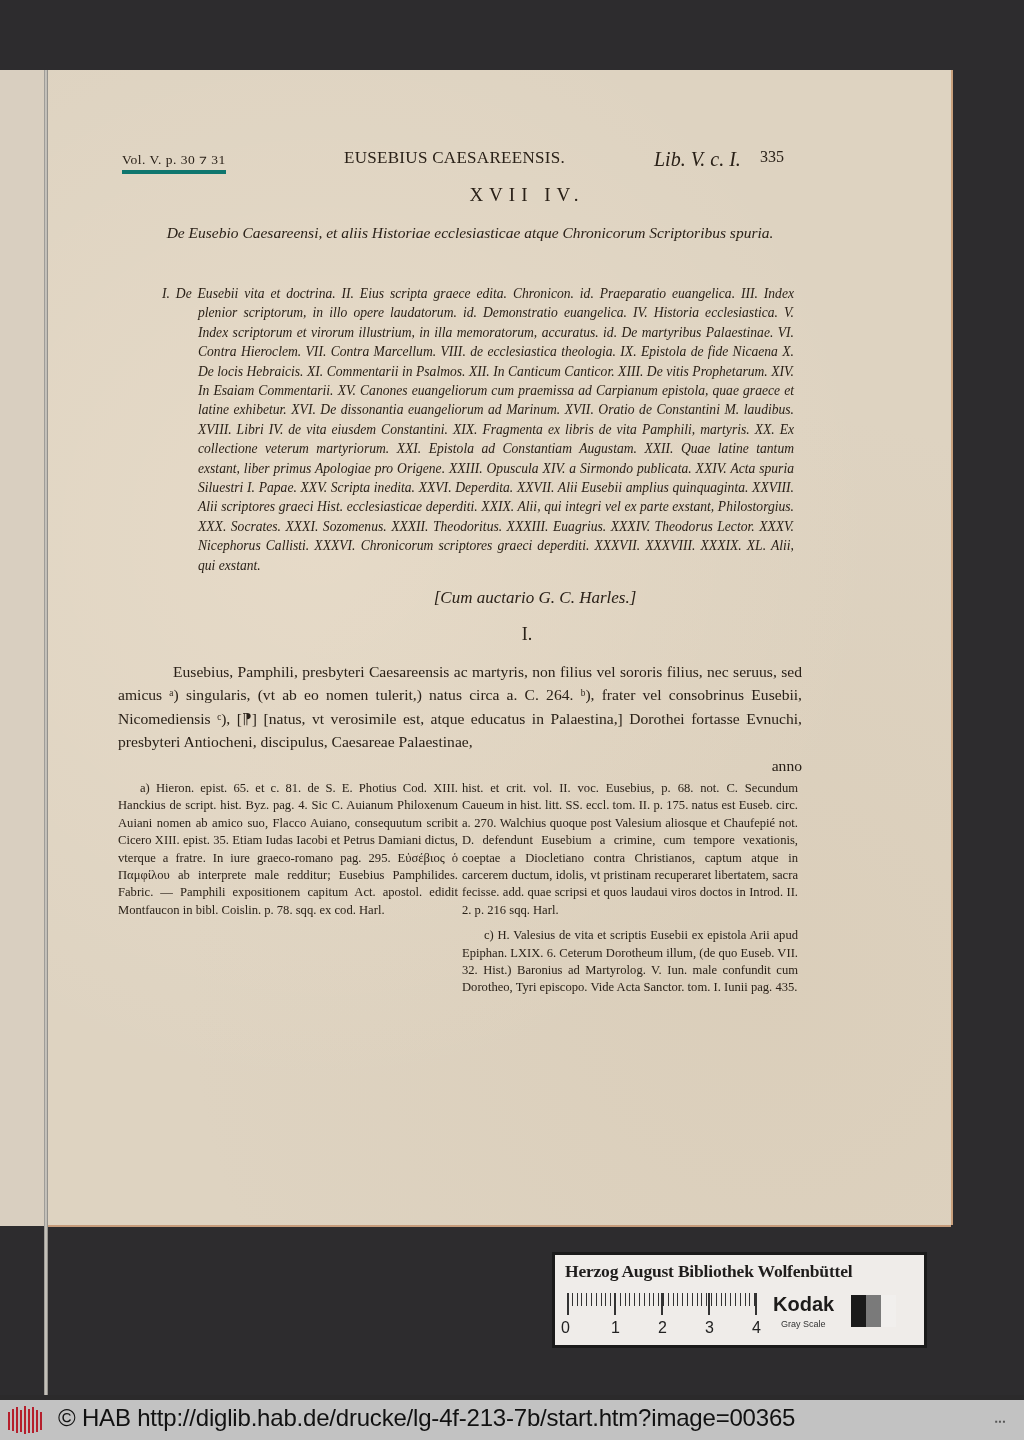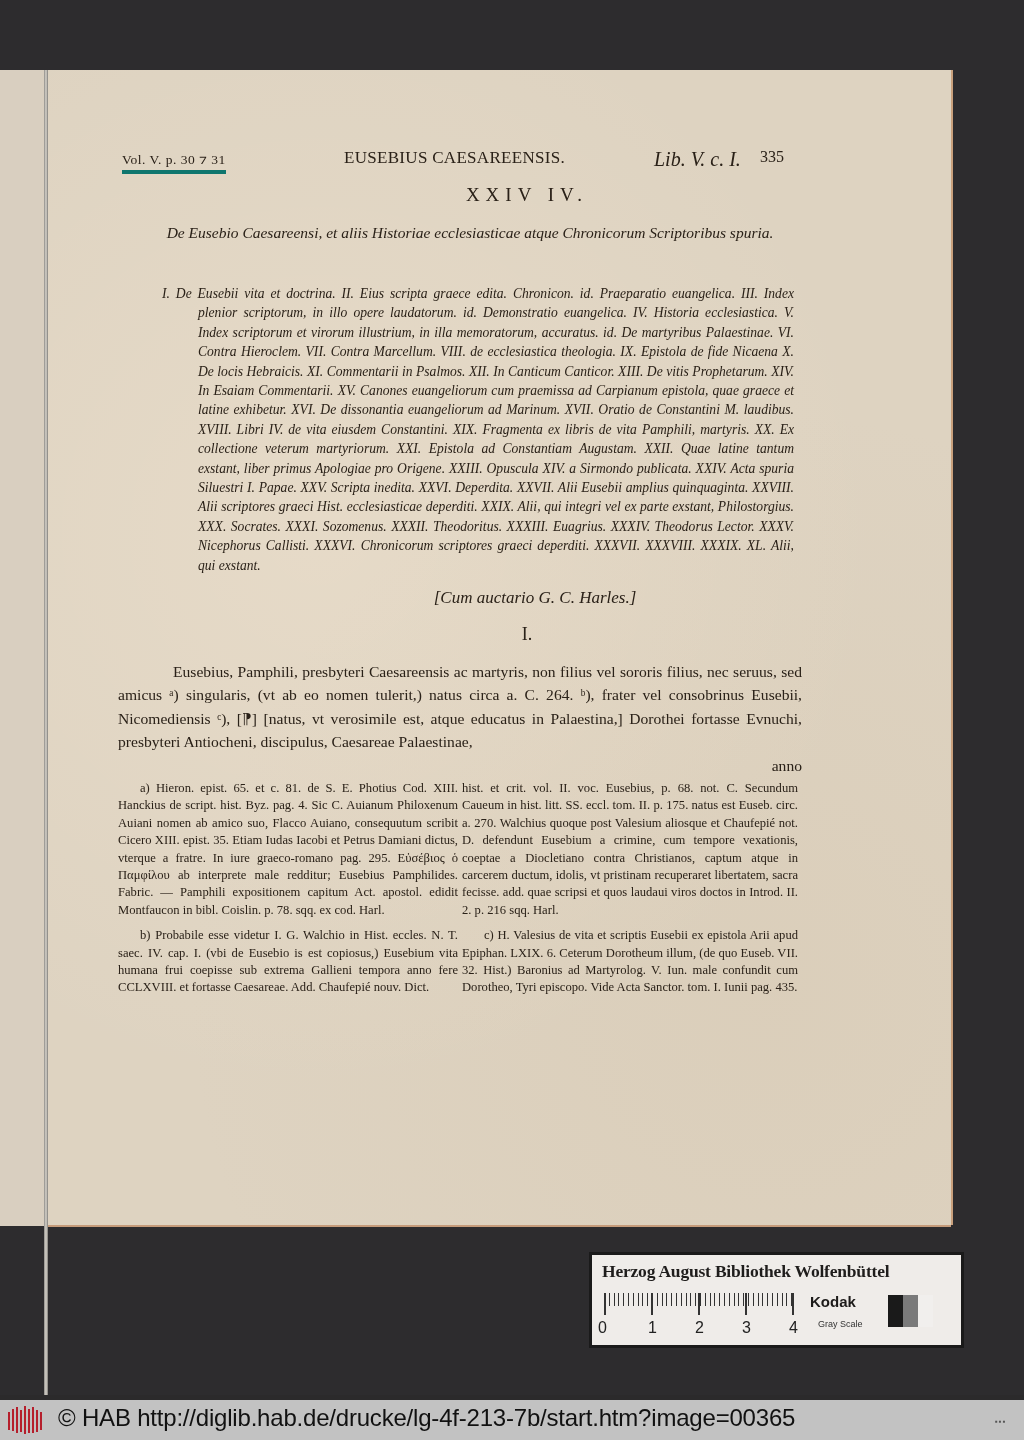--- a/index.html
+++ b/index.html
@@ -69,40 +69,40 @@
   .body-text p { margin:0; text-indent:55px; }
   .body-text .quae { display:block; text-align:right; }
   .notes {
     position:absolute; top:780px; font-size:12.6px; line-height:17.4px; text-align:justify;
   }
   .notes-left { left:118px; width:340px; }
   .notes-right { left:462px; width:336px; }
   .notes p { margin:0 0 8px 0; text-indent:22px; }
   .hab-card {
     position:absolute; left:552px; top:1252px; width:375px; height:96px;
-    background:#efece9; border:3px solid #1a1a1a; box-sizing:border-box;margin-left:37px;
+    background:#efece9; border:3px solid #1a1a1a; box-sizing:border-box;
   }
   .hab-title {
     position:absolute; left:10px; top:6px; font-family:"Liberation Serif",serif;
     font-weight:bold; font-size:17.5px; color:#1f1d1c; letter-spacing:-.2px; white-space:nowrap;
   }
   .ruler {
     position:absolute; left:12px; top:38px; width:192px; height:22px;
     background:repeating-linear-gradient(90deg,#333 0 1px,transparent 1px 4.8px);
     -webkit-mask:linear-gradient(#000 0 60%, transparent 60%);
   }
   .ruler-major { position:absolute; top:38px; width:2px; height:22px; background:#333; }
   .ruler-labels {
     position:absolute; left:4px; top:64px; width:210px; height:20px;
     font-family:"Liberation Sans",sans-serif; font-size:16px; color:#222;
   }
   .ruler-labels span { position:absolute; top:0; }
   .kodak {
     position:absolute; left:218px; top:38px; font-family:"Liberation Sans",sans-serif;
-    font-weight:bold; font-size:15px; color:#1d1b1a;
+    font-weight:bold; font-size:20px; color:#1d1b1a;
   }
   .kodak-sub {
     position:absolute; left:226px; top:64px; font-family:"Liberation Sans",sans-serif;
     font-size:9px; color:#333;
   }
   .grayscale { position:absolute; left:296px; top:40px; width:45px; height:32px; display:flex; }
   .grayscale div { flex:1; }
   .footer {
     position:absolute; left:0; top:1400px; width:1024px; height:40px;
     background:#c2c2c2;
@@ -123,38 +123,37 @@
 
 <div class="page"></div>
 
 <div class="runhead">
   <span class="rh-vol">Vol. V. p. 30 ⁊ 31</span>
   <span class="rh-title">EUSEBIUS CAESAREENSIS.</span>
   <span class="rh-lib">Lib. V. c. I.</span>
   <span class="rh-num">335</span>
 </div>
 
-<div class="caput">XXIV IV.</div>
+<div class="caput">XVII IV.</div>
 <div class="subtitle">De Eusebio Caesareensi, et aliis Historiae ecclesiasticae atque Chronicorum Scriptoribus spuria.</div>
 
 <div class="summary">
   <span class="hang">I. De Eusebii vita et doctrina. II. Eius scripta graece edita. Chronicon. id. Praeparatio euangelica. III. Index plenior scriptorum, in illo opere laudatorum. id. Demonstratio euangelica. IV. Historia ecclesiastica. V. Index scriptorum et virorum illustrium, in illa memoratorum, accuratus. id. De martyribus Palaestinae. VI. Contra Hieroclem. VII. Contra Marcellum. VIII. de ecclesiastica theologia. IX. Epistola de fide Nicaena X. De locis Hebraicis. XI. Commentarii in Psalmos. XII. In Canticum Canticor. XIII. De vitis Prophetarum. XIV. In Esaiam Commentarii. XV. Canones euangeliorum cum praemissa ad Carpianum epistola, quae graece et latine exhibetur. XVI. De dissonantia euangeliorum ad Marinum. XVII. Oratio de Constantini M. laudibus. XVIII. Libri IV. de vita eiusdem Constantini. XIX. Fragmenta ex libris de vita Pamphili, martyris. XX. Ex collectione veterum martyriorum. XXI. Epistola ad Constantiam Augustam. XXII. Quae latine tantum exstant, liber primus Apologiae pro Origene. XXIII. Opuscula XIV. a Sirmondo publicata. XXIV. Acta spuria Siluestri I. Papae. XXV. Scripta inedita. XXVI. Deperdita. XXVII. Alii Eusebii amplius quinquaginta. XXVIII. Alii scriptores graeci Hist. ecclesiasticae deperditi. XXIX. Alii, qui integri vel ex parte exstant, Philostorgius. XXX. Socrates. XXXI. Sozomenus. XXXII. Theodoritus. XXXIII. Euagrius. XXXIV. Theodorus Lector. XXXV. Nicephorus Callisti. XXXVI. Chronicorum scriptores graeci deperditi. XXXVII. XXXVIII. XXXIX. XL. Alii, qui exstant.</span>
 </div>
 
 <div class="auctario">[Cum auctario G. C. Harles.]</div>
 <div class="section-num">I.</div>
 
 <div class="body-text">
   <p>Eusebius, Pamphili, presbyteri Caesareensis ac martyris, non filius vel sororis filius, nec seruus, sed amicus ᵃ) singularis, (vt ab eo nomen tulerit,) natus circa a. C. 264. ᵇ), frater vel consobrinus Eusebii, Nicomediensis ᶜ), [⁋] [natus, vt verosimile est, atque educatus in Palaestina,] Dorothei fortasse Evnuchi, presbyteri Antiocheni, discipulus, Caesareae Palaestinae,</p>
   <span class="quae">anno</span>
 </div>
 
 <div class="notes notes-left">
   <p>a) Hieron. epist. 65. et c. 81. de S. E. Photius Cod. XIII. Hanckius de script. hist. Byz. pag. 4. Sic C. Auianum Philoxenum Auiani nomen ab amico suo, Flacco Auiano, consequutum scribit Cicero XIII. epist. 35. Etiam Iudas Iacobi et Petrus Damiani dictus, vterque a fratre. In iure graeco-romano pag. 295. Εὐσέβιος ὁ Παμφίλου ab interprete male redditur; Eusebius Pamphilides. Fabric. — Pamphili expositionem capitum Act. apostol. edidit Montfaucon in bibl. Coislin. p. 78. sqq. ex cod. Harl.</p>
-  <p>b) Probabile esse videtur I. G. Walchio in Hist. eccles. N. T. saec. IV. cap. I. (vbi de Eusebio is est copiosus,) Eusebium vita humana frui coepisse sub extrema Gallieni tempora anno fere CCLXVIII. et fortasse Caesareae. Add. Chaufepié nouv. Dict.</p>
 </div>
 <div class="notes notes-right">
   <p style="text-indent:0">hist. et crit. vol. II. voc. Eusebius, p. 68. not. C. Secundum Caueum in hist. litt. SS. eccl. tom. II. p. 175. natus est Euseb. circ. a. 270. Walchius quoque post Valesium aliosque et Chaufepié not. D. defendunt Eusebium a crimine, cum tempore vexationis, coeptae a Diocletiano contra Christianos, captum atque in carcerem ductum, idolis, vt pristinam recuperaret libertatem, sacra fecisse. add. quae scripsi et quos laudaui viros doctos in Introd. II. 2. p. 216 sqq. Harl.</p>
   <p>c) H. Valesius de vita et scriptis Eusebii ex epistola Arii apud Epiphan. LXIX. 6. Ceterum Dorotheum illum, (de quo Euseb. VII. 32. Hist.) Baronius ad Martyrolog. V. Iun. male confundit cum Dorotheo, Tyri episcopo. Vide Acta Sanctor. tom. I. Iunii pag. 435.</p>
 </div>
 
 <div class="hab-card">
   <div class="hab-title">Herzog August Bibliothek Wolfenbüttel</div>
   <div class="ruler"></div>
   <div class="ruler-major" style="left:12px"></div>

